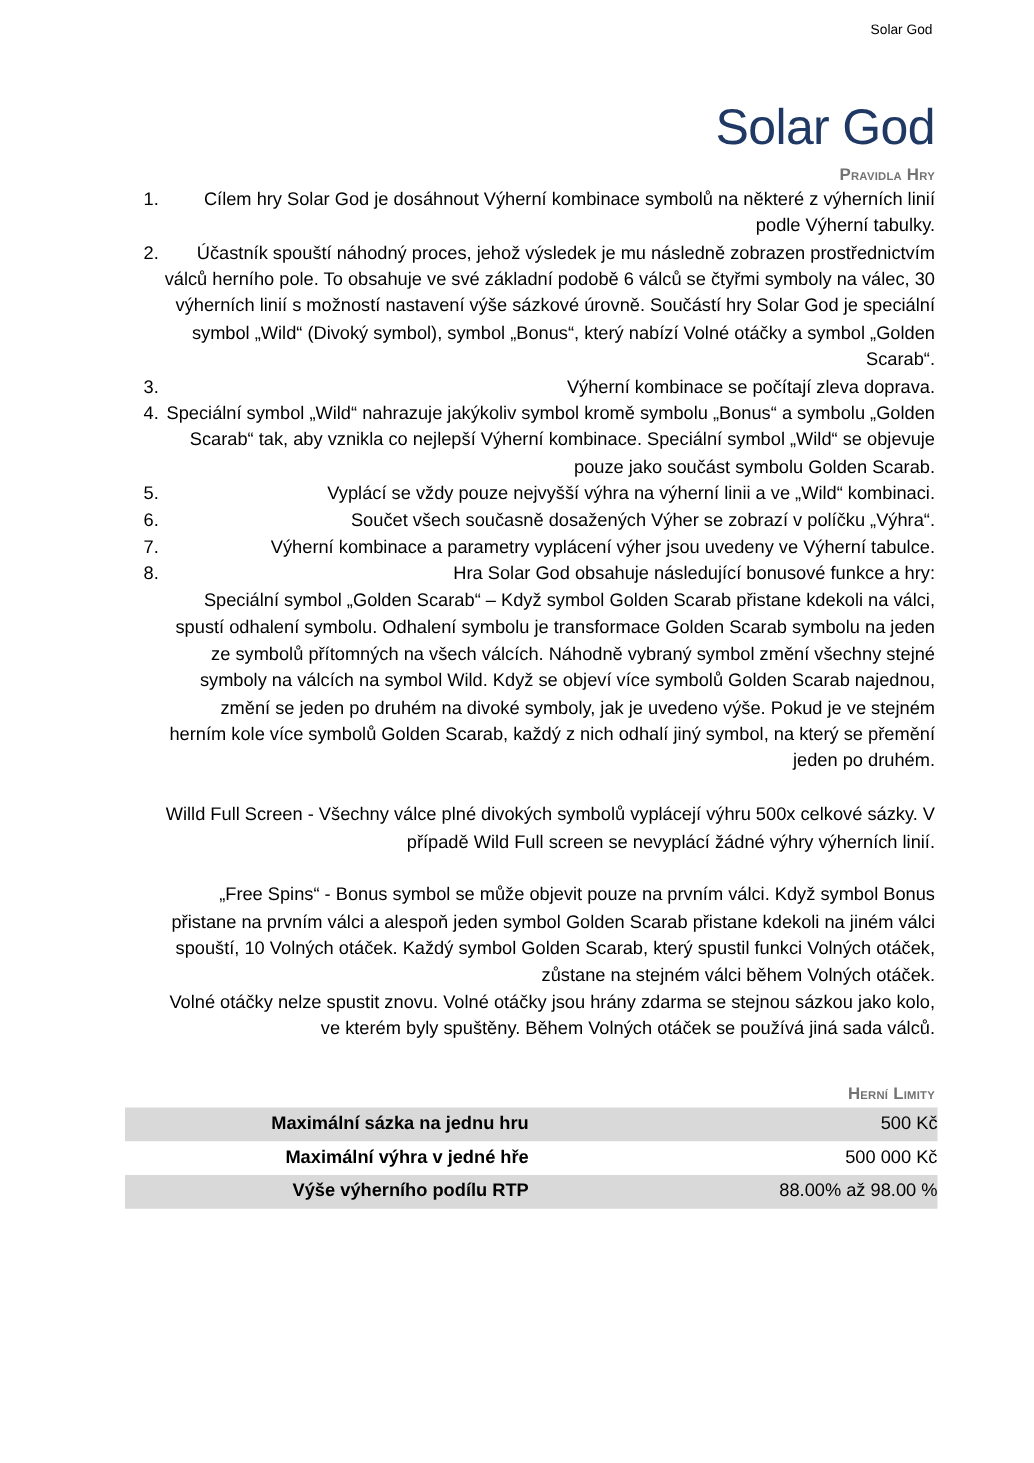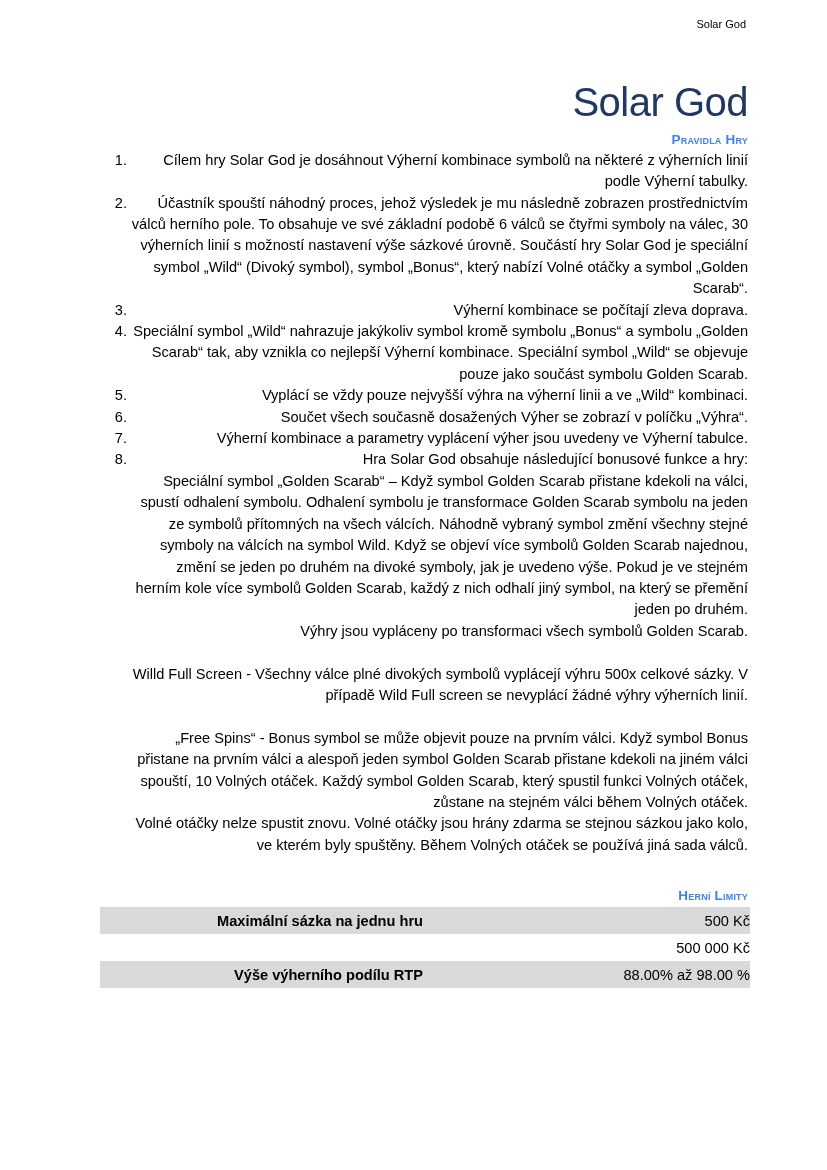--- a/index.html
+++ b/index.html
@@ -31,21 +31,21 @@
     font-weight:400;
     letter-spacing:-0.5px;
     color:#1F3864;
   }
   .section-heading {
     margin:0 0 3px 0;
     font-size:13.5px;
     font-weight:700;
     font-variant:small-caps;
     letter-spacing:0.2px;
-    color:#3b82f6;
+    color:#737373;
   }
   .rules-list { margin:0; padding:0; }
   .rule {
     display:flex;
     font-size:14.6px;
     line-height:21.4px;
   }
   .rule-num { flex:0 0 27px; width:27px; }
   .rule-text { flex:1; }
   .bonus-section { margin:0; }
@@ -121,21 +121,20 @@
         <div class="rule-text">Výherní kombinace a parametry vyplácení výher jsou uvedeny ve Výherní tabulce.</div>
       </div>
 
       <div class="rule">
         <span class="rule-num">8.</span>
         <div class="rule-text">
           <div>Hra Solar God obsahuje následující bonusové funkce a hry:</div>
 
           <div class="bonus-section">
             <span class="bonus-title">Speciální symbol „Golden Scarab“</span><span> – </span><span>Když symbol Golden Scarab přistane kdekoli na válci, spustí odhalení symbolu. Odhalení symbolu je transformace Golden Scarab symbolu na jeden ze symbolů přítomných na všech válcích. Náhodně vybraný symbol změní všechny stejné symboly na válcích na symbol Wild. Když se objeví více symbolů Golden Scarab najednou, změní se jeden po druhém na divoké symboly, jak je uvedeno výše. Pokud je ve stejném herním kole více symbolů Golden Scarab, každý z nich odhalí jiný symbol, na který se přemění jeden po druhém.</span>
-            <div class="bonus-footer">Výhry jsou vypláceny po transformaci všech symbolů Golden Scarab.</div>
           </div>
 
           <div class="bonus-section gap">
             <span class="bonus-title">Willd Full Screen</span><span> - </span><span>Všechny válce plné divokých symbolů vyplácejí výhru 500x celkové sázky. V případě Wild Full screen se nevyplácí žádné výhry výherních linií.</span>
             <div class="bonus-footer"></div>
           </div>
 
           <div class="bonus-section gap">
             <span class="bonus-title">„Free Spins“</span><span> - </span><span>Bonus symbol se může objevit pouze na prvním válci. Když symbol Bonus přistane na prvním válci a alespoň jeden symbol Golden Scarab přistane kdekoli na jiném válci spouští, 10 Volných otáček. Každý symbol Golden Scarab, který spustil funkci Volných otáček, zůstane na stejném válci během Volných otáček.</span>
             <div class="bonus-footer">Volné otáčky nelze spustit znovu. Volné otáčky jsou hrány zdarma se stejnou sázkou jako kolo, ve kterém byly spuštěny. Během Volných otáček se používá jiná sada válců.</div>
@@ -147,20 +146,21 @@
 
     <div class="limits-block">
       <h2 class="section-heading limits-heading">Herní Limity</h2>
 
       <div class="limits-table">
         <div class="limit-row shaded">
           <div class="limit-label">Maximální sázka na jednu hru</div>
           <div class="limit-value">500 Kč</div>
         </div>
         <div class="limit-row">
+          <div class="limit-label">Maximální výhra v jedné hře</div>
           <div class="limit-value">500 000 Kč</div>
         </div>
         <div class="limit-row shaded">
           <div class="limit-label">Výše výherního podílu RTP</div>
           <div class="limit-value">88.00% až 98.00 %</div>
         </div>
       </div>
     </div>
 
   </div>

